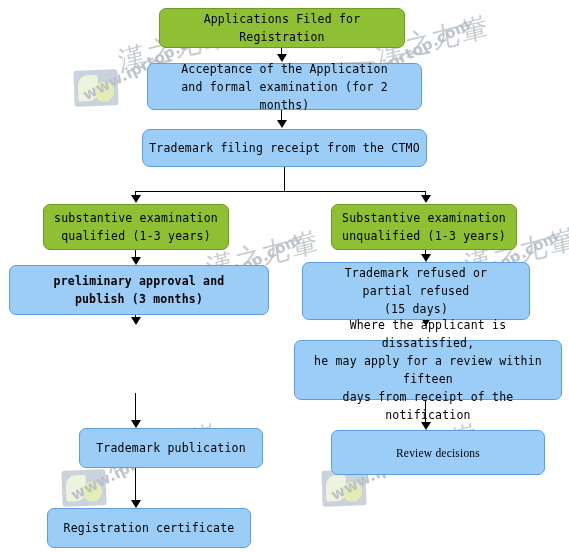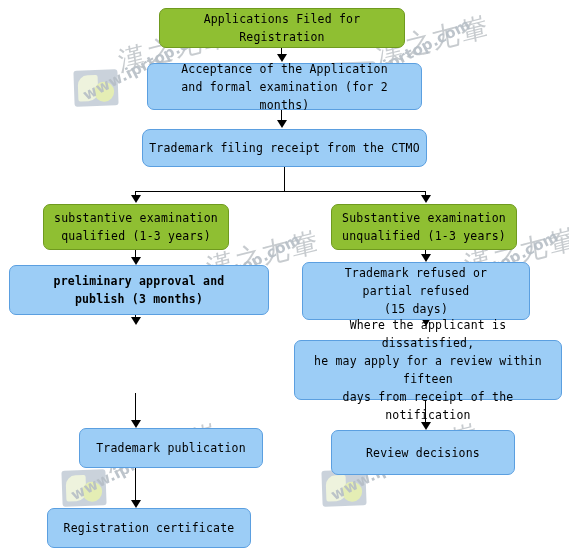--- a/index.html
+++ b/index.html
@@ -227,17 +227,17 @@
 partial refused
 (15 days)</div>
 
 
   <div class="node blue" style="left:294px; top:325px; width:268px; height:60px;margin-top:15px;">Where the applicant is dissatisfied,
 he may apply for a review within fifteen
 days from receipt of the notification</div>
 
   <div class="node blue" style="left:47px; top:428px; width:184px; height:40px;margin-left:32px;">Trademark publication</div>
 
-  <div class="node blue" style="left:331px; top:430px; width:184px; height:45px;">Review decisions</div>
+  <div class="node blue" style="left:331px; top:430px; width:214px; height:45px;font-family:Liberation Serif, serif;">Review decisions</div>
 
   <div class="node blue" style="left:47px; top:508px; width:204px; height:40px;">Registration certificate</div>
 
 </div>
 
 </body></html>

